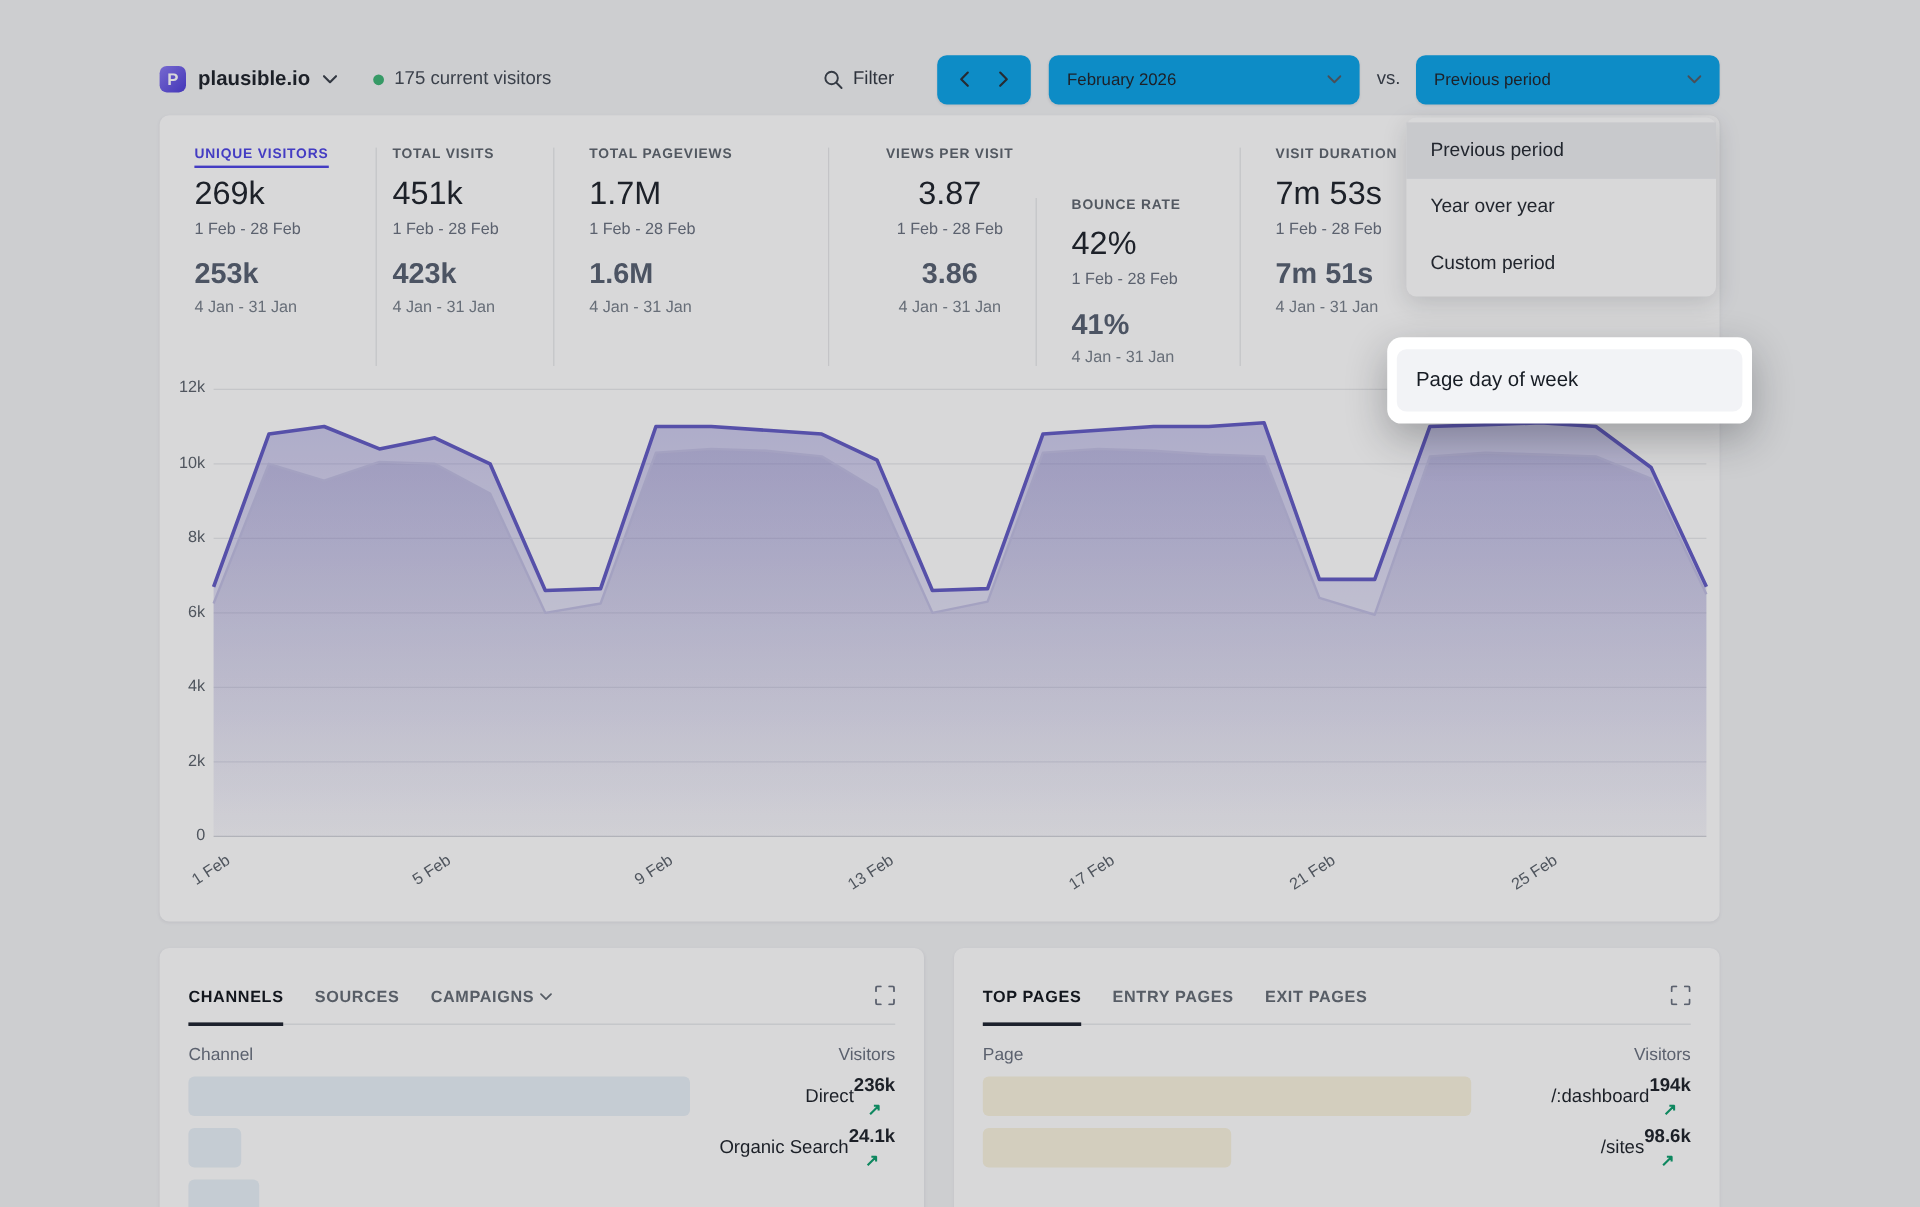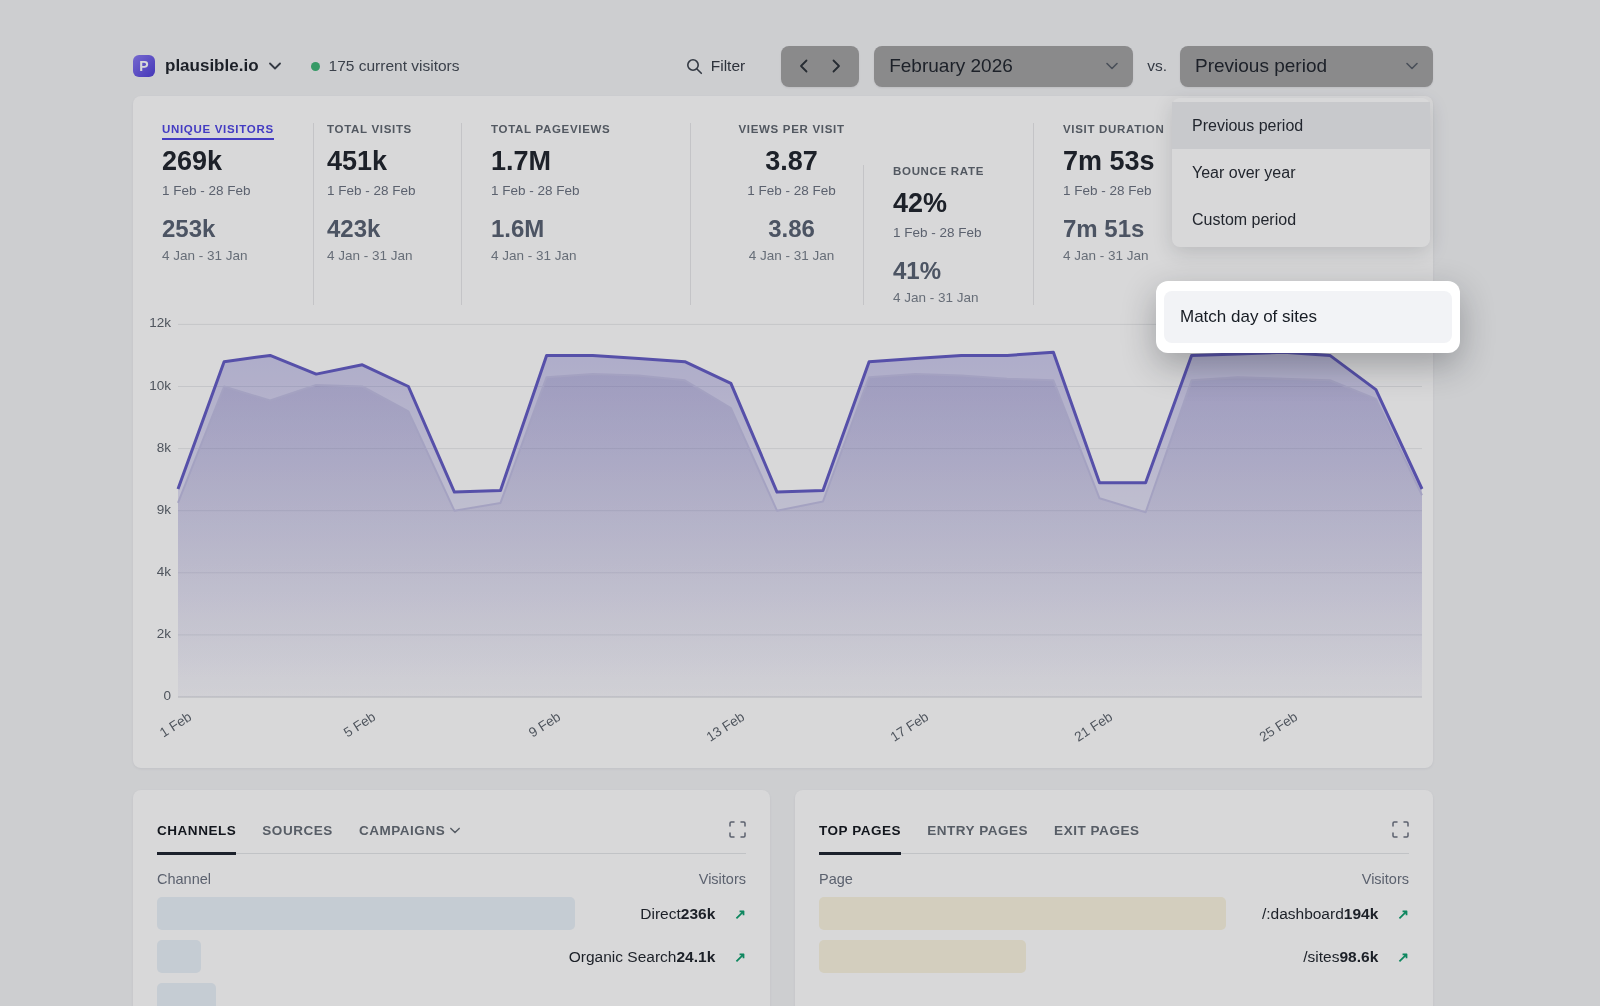--- a/index.html
+++ b/index.html
@@ -12,38 +12,38 @@
   }
   
   .topbar{position:absolute;left:133px;top:45px;width:1300px;height:42px;display:flex;align-items:center;}
   .site{display:flex;align-items:center;gap:10px;cursor:pointer;}
   .logo{width:22px;height:22px;border-radius:6px;background:linear-gradient(135deg,#8b7bf4,#4f3fd8);
         display:flex;align-items:center;justify-content:center;color:#fff;font-weight:bold;font-size:14px;}
   .site-name{font-size:17px;font-weight:bold;color:#1f242c;}
   .visitors{margin-left:30px;display:flex;align-items:center;gap:9px;font-size:15.5px;color:#454c56;}
   .dot{width:9px;height:9px;border-radius:50%;background:#3fb576;}
   .filter{margin-left:auto;display:flex;align-items:center;gap:8px;font-size:15.5px;color:#343a43;cursor:pointer;}
-  .btn{background:#a3a3a3;border-radius:8px;height:41px;display:flex;align-items:center;
-       box-shadow:0 1px 2px rgba(20,24,31,.08);font-size:19px;color:#21262e;cursor:pointer;}
+  .btn{background:#0ea5e9;border-radius:8px;height:41px;display:flex;align-items:center;
+       box-shadow:0 1px 2px rgba(20,24,31,.08);font-size:14px;color:#21262e;cursor:pointer;}
   .btn-nav{margin-left:36px;width:78px;justify-content:center;gap:24px;}
   .btn-date{margin-left:15px;width:229px;padding:0 15px;justify-content:space-between;font-weight:500;}
   .vs{margin-left:14px;font-size:15.5px;color:#3c434d;}
   .btn-cmp{margin-left:13px;width:223px;padding:0 15px;justify-content:space-between;font-weight:500;}
   .ic{display:inline-flex;align-items:center;justify-content:center;}
   
   .main-card{position:absolute;left:133px;top:96px;width:1300px;height:672px;background:#fff;
              border-radius:8px;box-shadow:0 1px 3px rgba(20,24,31,.06);}
   .stats{display:flex;padding-top:27px;}
   .stat{padding-left:29px;box-sizing:border-box;}
   .stat + .stat{border-left:1px solid #e7e8ea;}
   .s0{width:180px;} .s1{width:148px;padding-left:13px;} .s2{width:229px;} .s3{width:173px;text-align:center;} .s4{width:170px;margin-top:42px;} .s5{width:330px;}
   .stat-label{font-size:11.5px;font-weight:bold;letter-spacing:.06em;color:#606770;text-transform:uppercase;}
   .stat.active .stat-label{color:#4f46e5;}
   .stat.active .stat-label span{border-bottom:2px solid #4f46e5;padding-bottom:3px;}
-  .stat-value{font-size:27px;font-weight:bold;color:#21262e;margin-top:11px;}
+  .stat-value{font-size:27px;font-weight:normal;color:#21262e;margin-top:11px;}
   .stat-period{font-size:13.5px;color:#6b7280;margin-top:6px;}
   .stat-prev{font-size:24px;font-weight:bold;color:#596273;margin-top:17px;}
   .stat-prev-period{font-size:13.5px;color:#79818c;margin-top:5px;}
   
   .chart-wrap{position:absolute;left:0;top:190px;width:1300px;height:482px;}
   .chart-wrap svg{position:absolute;left:0;top:0;}
   .ylab{position:absolute;left:0;width:38px;text-align:right;font-size:13.5px;color:#5d646d;}
   .xlab{position:absolute;width:70px;text-align:right;font-size:13.5px;color:#5d646d;
         transform:rotate(-33deg);transform-origin:100% 0;}
   
@@ -55,21 +55,21 @@
   .tab{font-size:13.5px;font-weight:bold;letter-spacing:.04em;color:#666d76;padding-bottom:14px;cursor:pointer;
        display:flex;align-items:center;gap:5px;}
   .tab.active{color:#14181f;border-bottom:3px solid #202531;margin-bottom:-2px;}
   .expand{margin-left:auto;cursor:pointer;margin-top:-2px;}
   .cols{display:flex;justify-content:space-between;margin-top:17px;font-size:14.5px;color:#6b7280;}
   .row{position:relative;height:33px;margin-top:10px;display:flex;align-items:center;justify-content:flex-end;cursor:pointer;}
   .bar{position:absolute;left:0;top:0;bottom:0;border-radius:5px;}
   .bar.blue{background:#e9f1f8;}
   .bar.cream{background:#faf4df;}
   .row-label{position:relative;z-index:1;padding-left:12px;font-size:15.5px;color:#1f242c;}
-  .row-value{position:relative;z-index:1;font-size:15.5px;font-weight:bold;color:#1f242c;display:flex;align-items:center;gap:19px;}
+  .row-value{position:relative;z-index:1;font-size:15.5px;font-weight:bold;color:#1f242c;display:flex;align-items:center;gap:2px;flex-direction:column;}
   .up-arrow{color:#0f9f6e;font-size:14px;font-weight:bold;}
   
   .menu{position:absolute;left:1172px;top:98px;width:258px;background:#fff;border-radius:8px;
         box-shadow:0 6px 20px rgba(20,24,31,.15);padding:4px 0;z-index:10;}
   .menu-item{height:47px;display:flex;align-items:center;padding:0 20px 0 20px;font-size:16px;color:#272c34;cursor:pointer;}
   .menu-item.selected{background:#ecedf0;}
   
   .dim{position:absolute;inset:0;background:rgba(12,12,16,.16);z-index:50;pointer-events:none;}
   
   .popup{position:absolute;left:1156px;top:281px;width:288px;background:#fff;border-radius:12px;
@@ -201,21 +201,21 @@
         <line x1="45" x2="1289" y1="38.4" y2="38.4" stroke="#e9eaec" stroke-width="1"></line>
         <path d="M45,411 L45.0,216.9 91.1,100.5 137.1,114.5 183.2,98.9 229.3,100.5 275.4,125.3 321.4,224.7 367.5,216.9 413.6,91.2 459.7,88.1 505.7,89.6 551.8,94.3 597.9,122.2 644.0,224.7 690.0,215.4 736.1,91.2 782.2,88.1 828.3,89.6 874.3,92.7 920.4,94.3 966.5,212.3 1012.6,226.3 1058.6,94.3 1104.7,91.2 1150.8,92.7 1196.9,94.3 1242.9,112.9 1289.0,209.2 L1289.0,411 Z" fill="url(#gcomp)"></path>
         <path d="M45,411 L45.0,203.0 91.1,75.7 137.1,69.4 183.2,88.1 229.3,78.8 275.4,100.5 321.4,206.1 367.5,204.5 413.6,69.4 459.7,69.4 505.7,72.6 551.8,75.7 597.9,97.4 644.0,206.1 690.0,204.5 736.1,75.7 782.2,72.6 828.3,69.4 874.3,69.4 920.4,66.3 966.5,196.8 1012.6,196.8 1058.6,69.4 1104.7,67.9 1150.8,66.3 1196.9,69.4 1242.9,103.6 1289.0,203.0 L1289.0,411 Z" fill="url(#gmain)"></path>
         <polyline points="45.0,216.9 91.1,100.5 137.1,114.5 183.2,98.9 229.3,100.5 275.4,125.3 321.4,224.7 367.5,216.9 413.6,91.2 459.7,88.1 505.7,89.6 551.8,94.3 597.9,122.2 644.0,224.7 690.0,215.4 736.1,91.2 782.2,88.1 828.3,89.6 874.3,92.7 920.4,94.3 966.5,212.3 1012.6,226.3 1058.6,94.3 1104.7,91.2 1150.8,92.7 1196.9,94.3 1242.9,112.9 1289.0,209.2" fill="none" stroke="#c2bfe3" stroke-width="2" stroke-linejoin="round"></polyline>
         <polyline points="45.0,203.0 91.1,75.7 137.1,69.4 183.2,88.1 229.3,78.8 275.4,100.5 321.4,206.1 367.5,204.5 413.6,69.4 459.7,69.4 505.7,72.6 551.8,75.7 597.9,97.4 644.0,206.1 690.0,204.5 736.1,75.7 782.2,72.6 828.3,69.4 874.3,69.4 920.4,66.3 966.5,196.8 1012.6,196.8 1058.6,69.4 1104.7,67.9 1150.8,66.3 1196.9,69.4 1242.9,103.6 1289.0,203.0" fill="none" stroke="#655dc6" stroke-width="3" stroke-linejoin="round"></polyline>
       </svg>
     <div id="chart-labels">
         <div class="ylab" style="top: 402px;">0</div>
         <div class="ylab" style="top: 339.9px;">2k</div>
         <div class="ylab" style="top: 277.8px;">4k</div>
-        <div class="ylab" style="top: 215.7px;">9k</div>
+        <div class="ylab" style="top: 215.7px;">6k</div>
         <div class="ylab" style="top: 153.6px;">8k</div>
         <div class="ylab" style="top: 91.5px;">10k</div>
         <div class="ylab" style="top: 29.4px;">12k</div>
         <div class="xlab" style="left: -17px; top: 423px;">1 Feb</div>
         <div class="xlab" style="left: 167.296px; top: 423px;">5 Feb</div>
         <div class="xlab" style="left: 351.593px; top: 423px;">9 Feb</div>
         <div class="xlab" style="left: 535.889px; top: 423px;">13 Feb</div>
         <div class="xlab" style="left: 720.185px; top: 423px;">17 Feb</div>
         <div class="xlab" style="left: 904.481px; top: 423px;">21 Feb</div>
         <div class="xlab" style="left: 1088.78px; top: 423px;">25 Feb</div>
@@ -305,14 +305,14 @@
 
 <div class="menu">
   <div class="menu-item selected">Previous period</div>
   <div class="menu-item">Year over year</div>
   <div class="menu-item">Custom period</div>
 </div>
 
 <div class="dim"></div>
 
 <div class="popup">
-  <div class="popup-item highlighted">Match day of sites</div>
+  <div class="popup-item highlighted">Page day of week</div>
 </div>
 
 </body></html>

